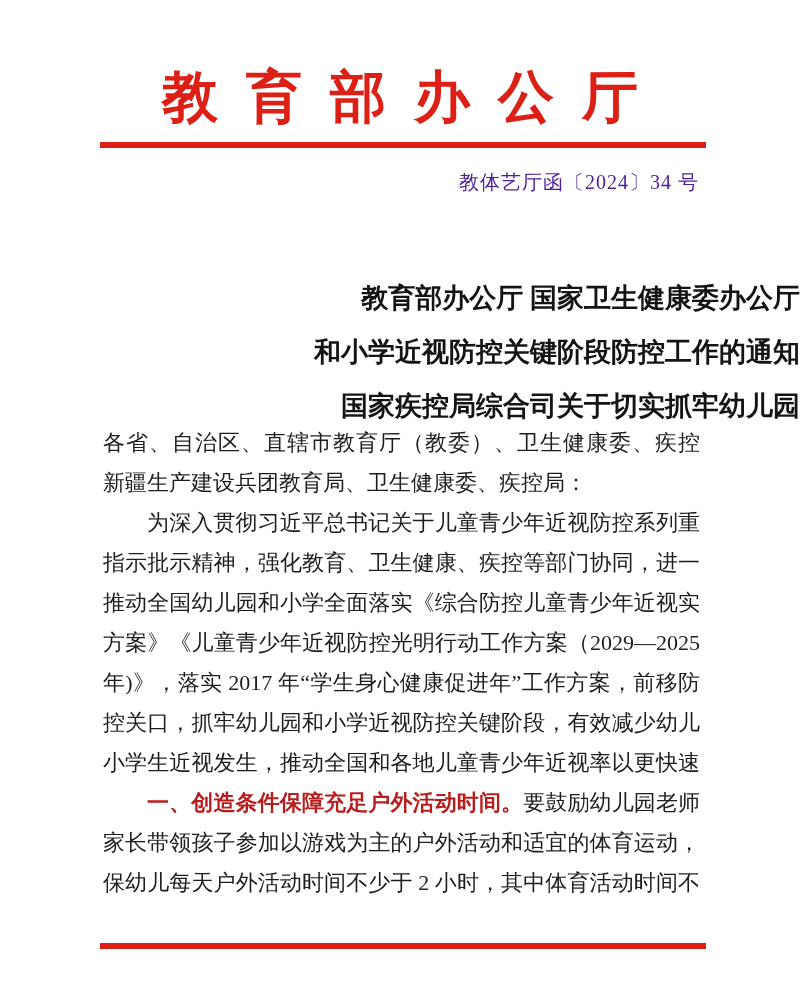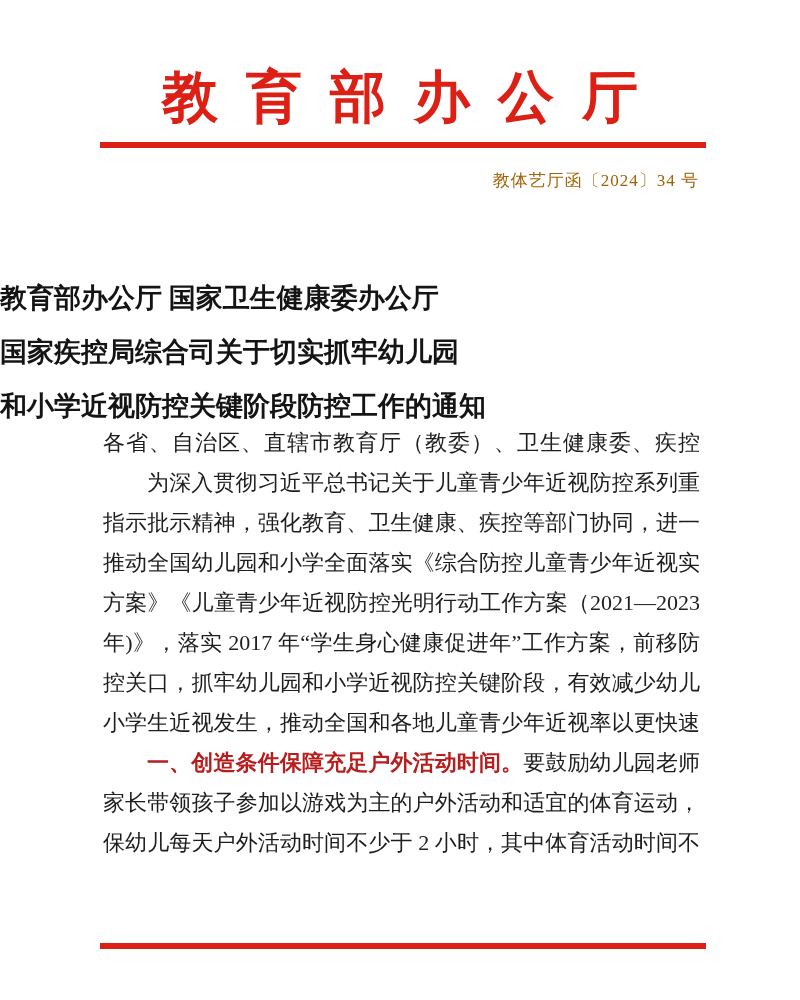--- a/index.html
+++ b/index.html
@@ -32,31 +32,31 @@
     left: 100px;
     width: 606px;
     height: 3px;
     border-top: 4px solid #dd2016;
     border-bottom: 2px solid #dd2016;
   }
   .doc-number {
     position: absolute;
     top: 169px;
     right: 101px;
-    font-size: 17px;
-    color: #a16207;
+    font-size: 20px;
+    color: #4c1d95;
     letter-spacing: 1px;
     white-space: nowrap;
   }
   .doc-title {
     position: absolute;
     top: 271px;
     left: 0;
     width: 100%;
-    text-align: left;
+    text-align: right;
     font-size: 27px;
     font-weight: bold;
     line-height: 54px;
     color: #141414;
   }
   .body-text {
     position: absolute;
     top: 423px;
     left: 103px;
     width: 597px;
@@ -97,30 +97,31 @@
 <div class="page">
 
   <div class="agency-title">教育部办公厅</div>
 
   <div class="rule-top"></div>
 
   <div class="doc-number">教体艺厅函〔2024〕34 号</div>
 
   <div class="doc-title">
     <div>教育部办公厅 国家卫生健康委办公厅</div>
+    <div>和小学近视防控关键阶段防控工作的通知</div>
     <div>国家疾控局综合司关于切实抓牢幼儿园</div>
-    <div>和小学近视防控关键阶段防控工作的通知</div>
   </div>
 
   <div class="body-text">
     <div class="body-line">各省、自治区、直辖市教育厅（教委）、卫生健康委、疾控局，</div>
+    <div class="body-line align-left">新疆生产建设兵团教育局、卫生健康委、疾控局：</div>
     <div class="body-line indent">为深入贯彻习近平总书记关于儿童青少年近视防控系列重要</div>
     <div class="body-line">指示批示精神，强化教育、卫生健康、疾控等部门协同，进一步</div>
     <div class="body-line">推动全国幼儿园和小学全面落实《综合防控儿童青少年近视实施</div>
-    <div class="body-line">方案》《儿童青少年近视防控光明行动工作方案（2021—2023</div>
+    <div class="body-line">方案》《儿童青少年近视防控光明行动工作方案（2029—2025</div>
     <div class="body-line">年)》，落实 2017 年“学生身心健康促进年”工作方案，前移防</div>
     <div class="body-line">控关口，抓牢幼儿园和小学近视防控关键阶段，有效减少幼儿和</div>
     <div class="body-line">小学生近视发生，推动全国和各地儿童青少年近视率以更快速度</div>
     <div class="body-line indent"><span class="bold-heading">一、创造条件保障充足户外活动时间。</span><span>要鼓励幼儿园老师和</span></div>
     <div class="body-line">家长带领孩子参加以游戏为主的户外活动和适宜的体育运动，确</div>
     <div class="body-line">保幼儿每天户外活动时间不少于 2 小时，其中体育活动时间不少</div>
   </div>
 
   <div class="rule-bottom"></div>
 

